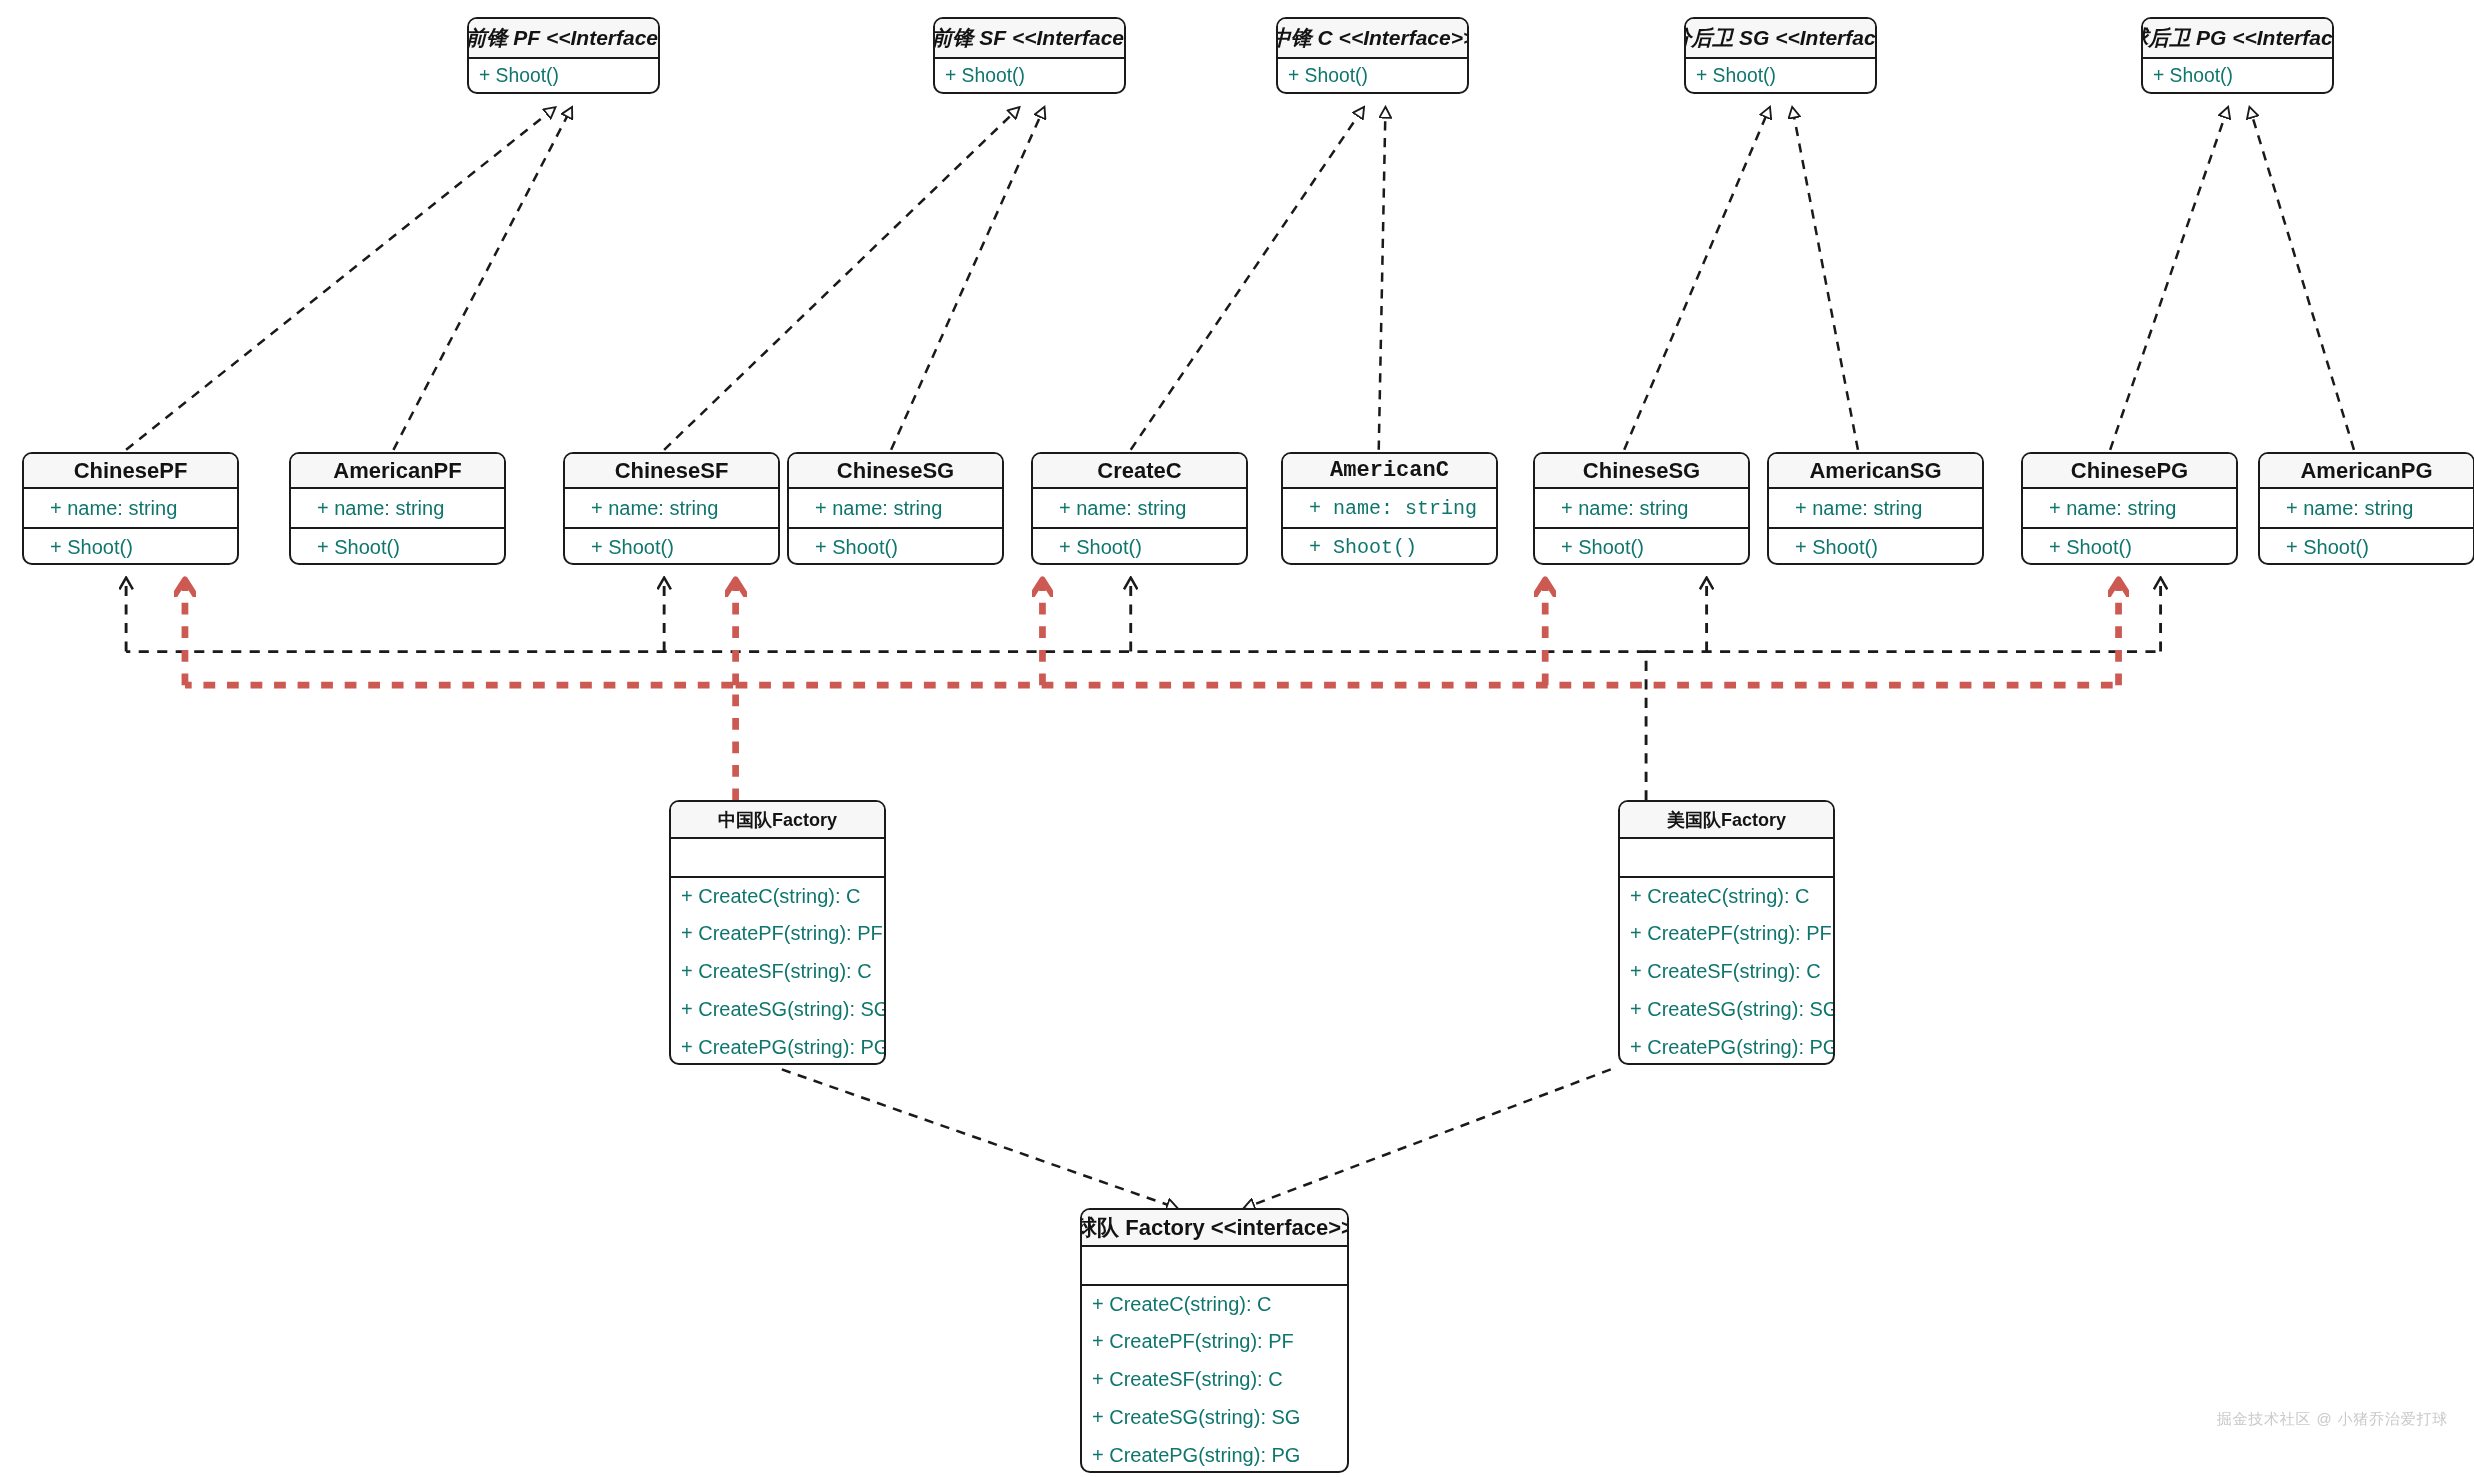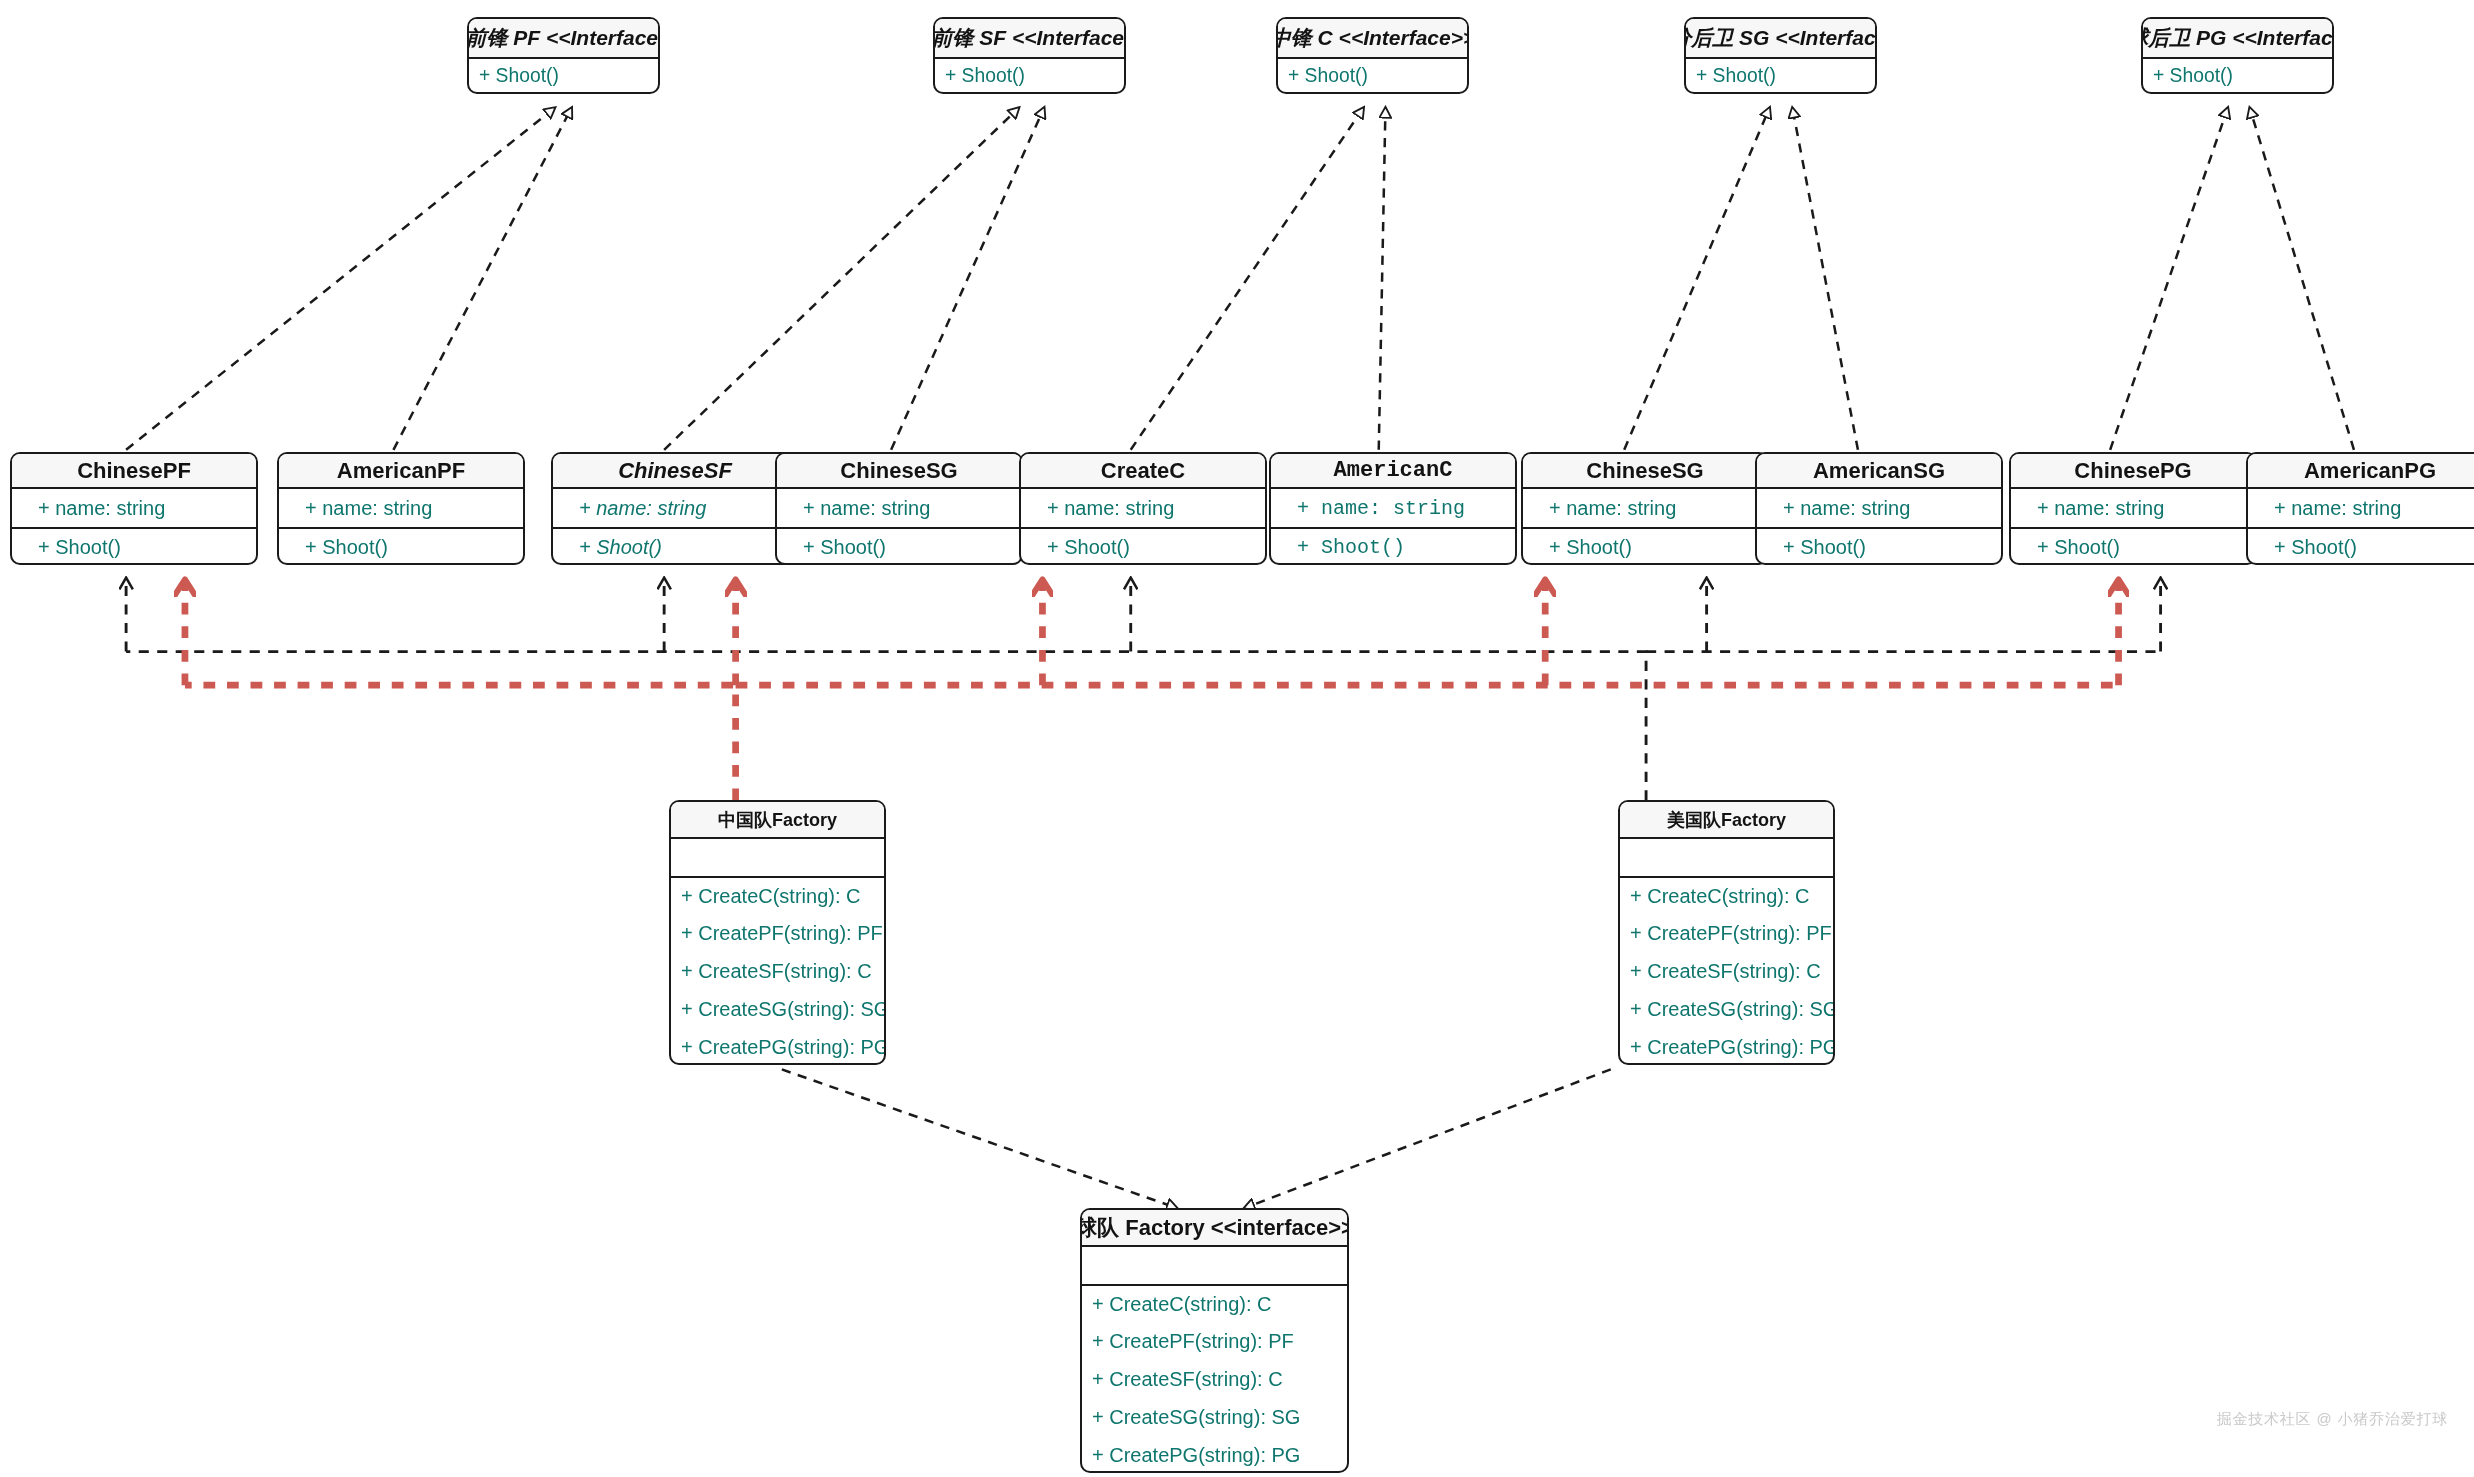--- a/index.html
+++ b/index.html
@@ -76,22 +76,23 @@
     padding: 0 5px;
   }
   .iface .compart {
     height: 34px;
     font-size: 19.3px;
     padding-left: 10px;
   }
 
   
   .cls {
-    width: 248px;
+    width: 217px;
     height: 113px;
+    margin-left: 12px;
   }
   .cls .hdr {
     height: 35px;
     font-size: 22px;
   }
   .cls .compart {
     height: 38px;
     font-size: 20px;
     padding-left: 26px;
   }
@@ -240,21 +241,21 @@
     <div class="compart">+ name: string</div>
     <div class="compart div">+ Shoot()</div>
   </div>
 
   <div class="uml cls" style="left:277px; top:452px;">
     <div class="hdr">AmericanPF</div>
     <div class="compart">+ name: string</div>
     <div class="compart div">+ Shoot()</div>
   </div>
 
-  <div class="uml cls" style="left:551px; top:452px;font-style:italic;">
+  <div class="uml cls" style="left:551px; top:452px;">
     <div class="hdr">ChineseSF</div>
     <div class="compart">+ name: string</div>
     <div class="compart div">+ Shoot()</div>
   </div>
 
   <div class="uml cls" style="left:775px; top:452px;">
     <div class="hdr">ChineseSG</div>
     <div class="compart">+ name: string</div>
     <div class="compart div">+ Shoot()</div>
   </div>

